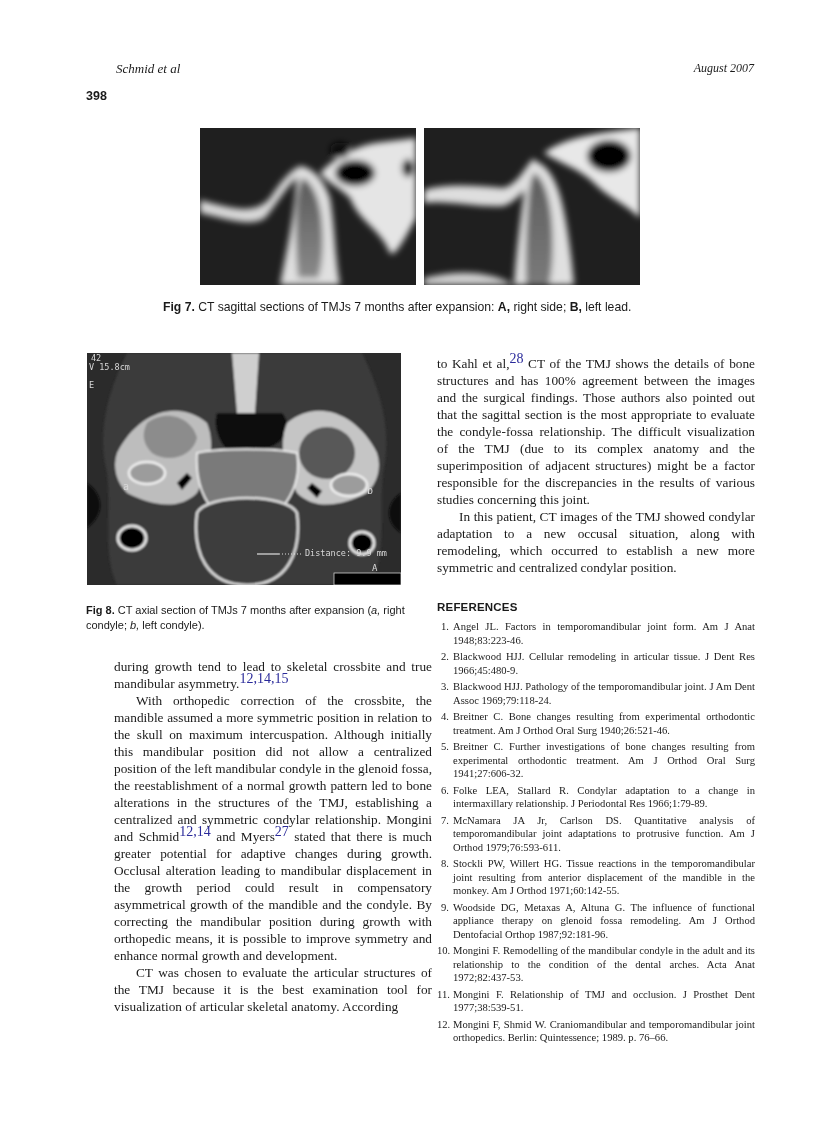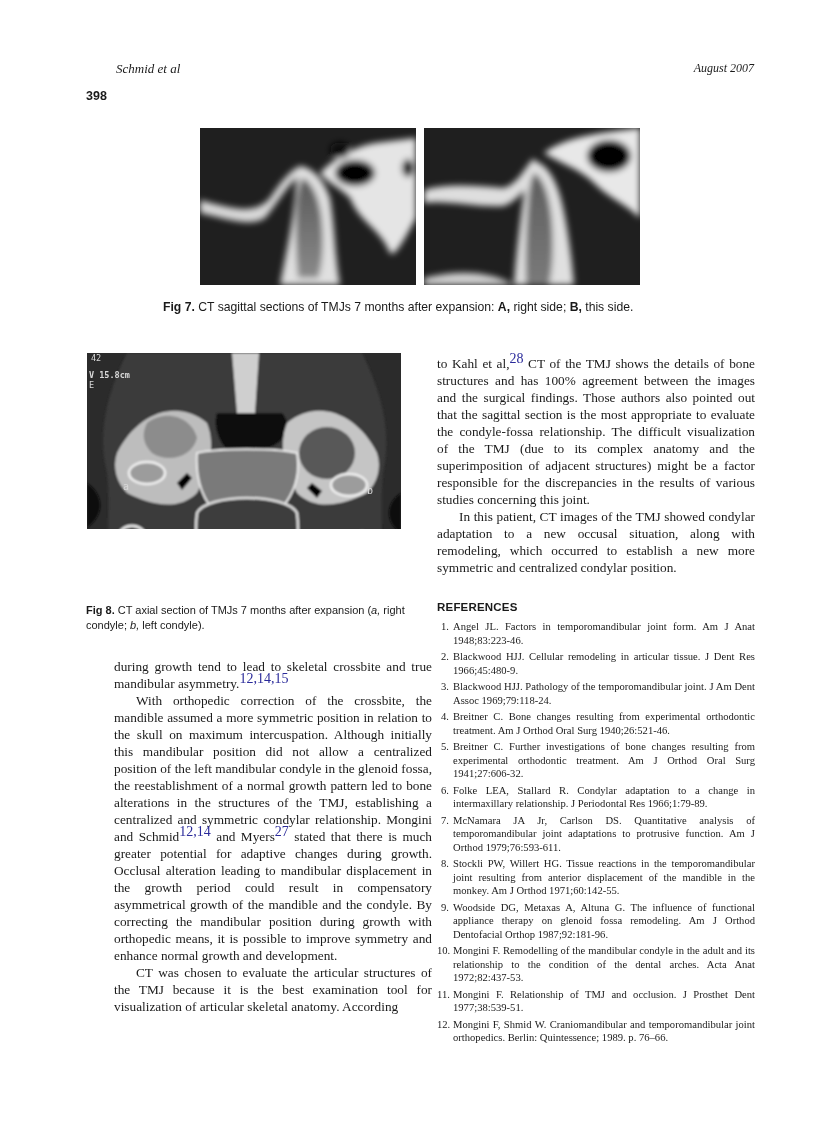--- a/index.html
+++ b/index.html
@@ -14,21 +14,21 @@
 
   
   .fig7 { position: absolute; left: 200px; top: 128px; width: 440px; height: 157px; }
   .fig7 .panel { position: absolute; top: 0; height: 157px; overflow: hidden; background: #1e1e1e; }
   .fig7 .panel.a { left: 0; width: 216px; }
   .fig7 .panel.b { left: 224px; width: 216px; }
   .fig7-caption { position: absolute; left: 163px; top: 300px; font-size: 12.2px; white-space: nowrap; }
   .fig7-caption b { font-weight: bold; }
 
   
-  .fig8 { position: absolute; left: 87px; top: 353px; width: 314px; height: 176px; background: #2a2a2a; overflow: hidden; }
+  .fig8 { position: absolute; left: 87px; top: 353px; width: 314px; height: 232px; background: #2a2a2a; overflow: hidden; }
   .fig8 .overlay-text { position: absolute; font-family: "DejaVu Sans Mono", "Liberation Mono", monospace; color: #d8d8d8; font-size: 8.5px; }
   .fig8-caption { position: absolute; left: 86px; top: 603px; width: 320px; font-size: 11px; line-height: 15px; }
 
   
   .col { position: absolute; font-size: 13.3px; line-height: 17px; text-align: justify; }
   .col p { margin: 0; }
   .col p.indent { text-indent: 22px; }
   .col sup { font-size: 14px; line-height: 0; vertical-align: 5px; }
   .col sup.link { color: #2a2a9a; }
   .left-col { left: 86px; top: 658px; width: 318px; margin-left: 28px; }
@@ -89,21 +89,21 @@
         <path d="M0,62 C25,55 50,58 80,60 C95,55 100,40 110,30 L112,42 C105,58 95,72 80,78 C55,80 25,72 0,75 Z" fill="#dedede"></path>
         <path d="M120,25 C140,10 170,5 216,0 L216,90 C200,75 185,70 170,55 C155,40 135,35 120,25 Z" fill="#e8e8e8"></path>
         <path d="M108,32 C122,35 132,50 138,75 C145,105 148,135 150,157 L90,157 C92,125 96,95 100,65 C102,48 104,38 108,32 Z" fill="#e0e0e0"></path>
         <path d="M110,45 C120,50 126,70 128,95 C130,125 128,145 125,157 L102,157 C101,130 102,100 104,75 C105,60 107,50 110,45 Z" fill="url(#condB)"></path>
         <ellipse cx="185" cy="28" rx="22" ry="16" fill="#050505"></ellipse>
         <path d="M0,150 C40,140 70,145 90,157 L0,157 Z" fill="#d0d0d0"></path>
       </g>
     </svg>
   </div>
 </div>
-<div class="fig7-caption sans"><b>Fig 7.</b><span> CT sagittal sections of TMJs 7 months after expansion: </span><b>A,</b><span> right side; </span><b>B,</b><span> this side.</span></div>
+<div class="fig7-caption sans"><b>Fig 7.</b><span> CT sagittal sections of TMJs 7 months after expansion: </span><b>A,</b><span> right side; </span><b>B,</b><span> left lead.</span></div>
 
 <div class="fig8">
   <svg width="314" height="232" viewBox="0 0 314 232">
     <defs>
       <filter id="blur8" x="-10%" y="-10%" width="120%" height="120%">
           <feGaussianBlur stdDeviation="1.3"></feGaussianBlur>
         </filter>
     </defs>
     <rect width="314" height="232" fill="#2b2b2b"></rect>
     <g filter="url(#blur8)">
@@ -133,21 +133,21 @@
       <path d="M0,130 C15,140 20,160 0,175 Z" fill="#0d0d0d"></path>
       <path d="M314,140 C298,150 298,170 314,180 Z" fill="#0d0d0d"></path>
     </g>
 
     <line x1="170" y1="201" x2="192" y2="201" stroke="#e0e0e0" stroke-width="1.2"></line>
     <line x1="192" y1="201" x2="215" y2="201" stroke="#e0e0e0" stroke-width="1" stroke-dasharray="1,2"></line>
 
     <rect x="247" y="220" width="67" height="12" fill="#000" stroke="#cfcfcf" stroke-width="0.8"></rect>
   </svg>
   <div class="overlay-text" style="left:4px; top:0px;">42</div>
-  <div class="overlay-text" style="left:2px; top:17px;font-weight:bold;">V 15.8cm</div>
+  <div class="overlay-text" style="left:2px; top:9px;">V 15.8cm</div>
   <div class="overlay-text" style="left:2px; top:27px;">E</div>
   <div class="overlay-text" style="left:36px; top:128px; font-size:10px;">a</div>
   <div class="overlay-text" style="left:280px; top:132px; font-size:10px;">b</div>
   <div class="overlay-text" style="left:218px; top:195px;">Distance: 9.9 mm</div>
   <div class="overlay-text" style="left:285px; top:210px; font-size:9px;">A</div>
 </div>
 <div class="fig8-caption sans"><b>Fig 8.</b><span> CT axial section of TMJs 7 months after expansion (</span><i>a,</i><span> right condyle; </span><i>b,</i><span> left condyle).</span></div>
 
 <div class="col left-col serif">
   <p><span>during growth tend to lead to skeletal crossbite and true mandibular asymmetry.</span><sup class="link">12,14,15</sup></p>

